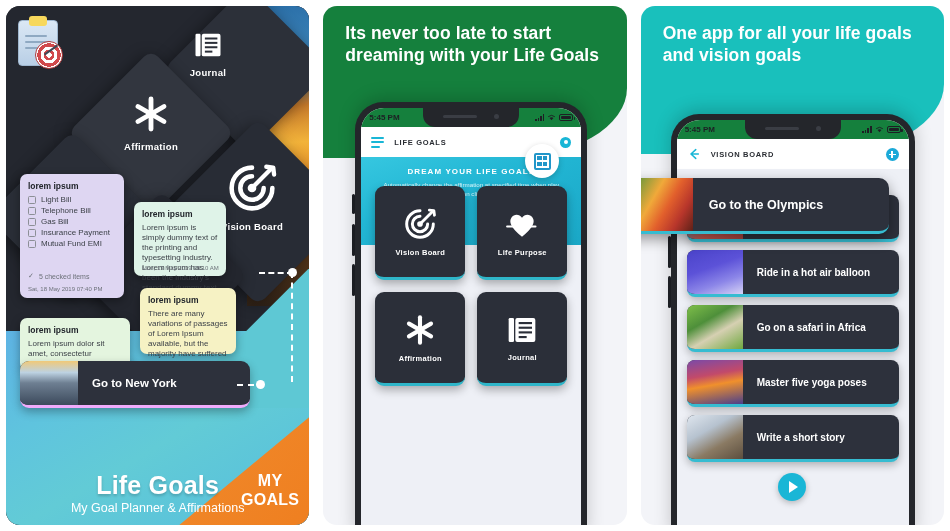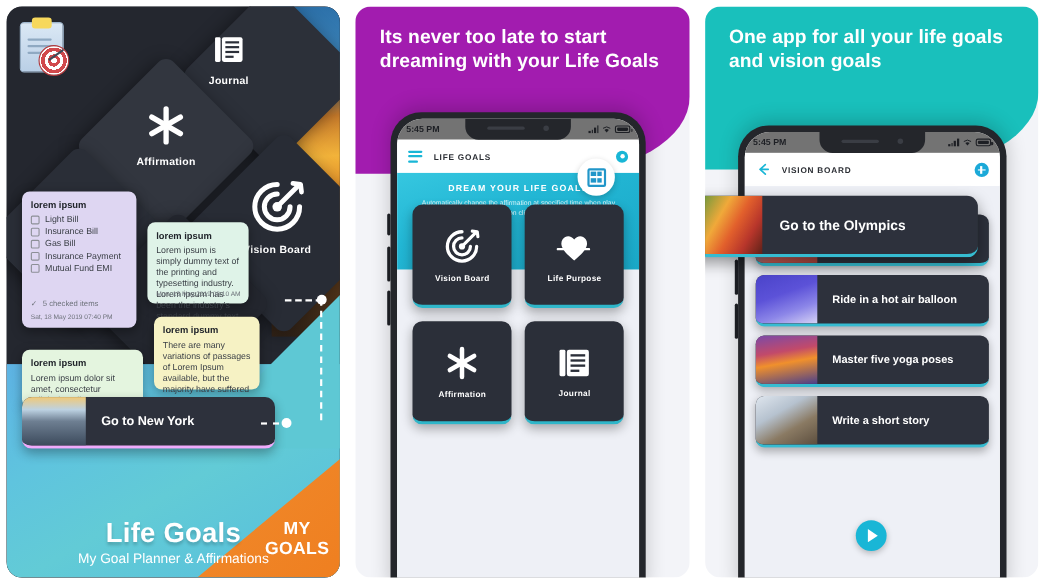--- a/index.html
+++ b/index.html
@@ -112,21 +112,21 @@
   .p1-footer .sub { color:#fff; font-size:12.5px; margin-top:1px;}
   .p1-mygoals { position:absolute; right:10px; bottom:16px; text-align:center; color:#fff; font-weight:800; font-size:16px; line-height:1.15; z-index:13; letter-spacing:.3px;}
 
   
   .p-bg { position:absolute; inset:0; background:#eef1f6; }
   .bubble {
     position:absolute; left:0; top:0; width:100%; padding:16px 18px 26px 22px;
     border-bottom-right-radius: 120px 70px; z-index:5;
   }
   .bubble h2 { color:#fff; font-size:17.5px; line-height:1.28; font-weight:700; letter-spacing:.1px;}
-  #panel2 .bubble { background:#a21caf; height:152px; }
+  #panel2 .bubble { background:#15803d; height:152px; }
   #panel3 .bubble { background:#19c0bc; height:148px; }
   #panel2 .p-bg { background:#f3f4f8;}
   #panel3 .p-bg { background:#f3f4f8;}
 
   .phone {
     position:absolute; background:#24262b; border-radius:28px 28px 0 0; z-index:8;
     box-shadow: 0 -4px 18px rgba(0,0,0,.2);
   }
   #phone2 { left:32px; top:96px; width:232px; height:435px; }
   #phone3 { left:30px; top:108px; width:244px; height:423px; }
@@ -134,21 +134,21 @@
     position:absolute; left:6px; top:6px; right:6px; bottom:0; border-radius:23px 23px 0 0; overflow:hidden; background:#fff;
   }
   .notch {
     position:absolute; left:50%; transform:translateX(-50%); top:0; width:96px; height:19px;
     background:#24262b; border-radius:0 0 12px 12px; z-index:4;
   }
   .notch .spk { position:absolute; left:20px; top:7px; width:34px; height:3px; background:#3a3d44; border-radius:2px;}
   .notch .cam { position:absolute; right:20px; top:6px; width:5px; height:5px; background:#3a3d44; border-radius:50%;}
   .statusbar {
     position:relative; height:19px; display:flex; align-items:center; justify-content:space-between;
-    padding:0 8px; font-size:8px; font-weight:700; color:#1d1f24; background:#737373; z-index:3;
+    padding:0 8px; font-size:8px; font-weight:700; color:#1d1f24; background:#15803d; z-index:3;
   }
   .sb-icons { display:flex; align-items:center; gap:3px;}
   .bars { display:flex; align-items:flex-end; gap:1px; height:7px;}
   .bars i { width:1.6px; background:#1d1f24; display:block;}
   .bars i:nth-child(1){height:2px;} .bars i:nth-child(2){height:3.5px;}
   .bars i:nth-child(3){height:5px;} .bars i:nth-child(4){height:7px;}
   .wifi { width:9px; height:7px; }
   .batt { width:14px; height:7px; border:1px solid #1d1f24; border-radius:2px; position:relative;}
   .batt::before{content:"";position:absolute;inset:1px;background:#1d1f24;border-radius:1px;}
   .batt::after{content:"";position:absolute;right:-3px;top:2px;width:1.5px;height:3px;background:#1d1f24;border-radius:0 1px 1px 0;}
@@ -277,21 +277,21 @@
     </div>
 
     <div class="note" id="note-checklist">
       <h5>lorem ipsum</h5>
       <div class="row">
           <span class="cb"></span>
           <span>Light Bill</span>
         </div>
       <div class="row">
           <span class="cb"></span>
-          <span>Insurance Bill</span>
+          <span>Telephone Bill</span>
         </div>
       <div class="row">
           <span class="cb"></span>
           <span>Gas Bill</span>
         </div>
       <div class="row">
           <span class="cb"></span>
           <span>Insurance Payment</span>
         </div>
       <div class="row">
@@ -488,20 +488,24 @@
         <div class="vb-list" style="position:relative; padding-top:26px; background:#eef0f6; height:100%;">
           <div class="vb-item">
             <div class="th th-run"></div>
             <div class="lbl">Run a 10k race</div>
           </div>
           <div class="vb-item">
             <div class="th th-balloon"></div>
             <div class="lbl">Ride in a hot air balloon</div>
           </div>
           <div class="vb-item">
+            <div class="th th-safari"></div>
+            <div class="lbl">Go on a safari in Africa</div>
+          </div>
+          <div class="vb-item">
             <div class="th th-yoga"></div>
             <div class="lbl">Master five yoga poses</div>
           </div>
           <div class="vb-item">
             <div class="th th-write"></div>
             <div class="lbl">Write a short story</div>
           </div>
 
         </div>
       </div>

